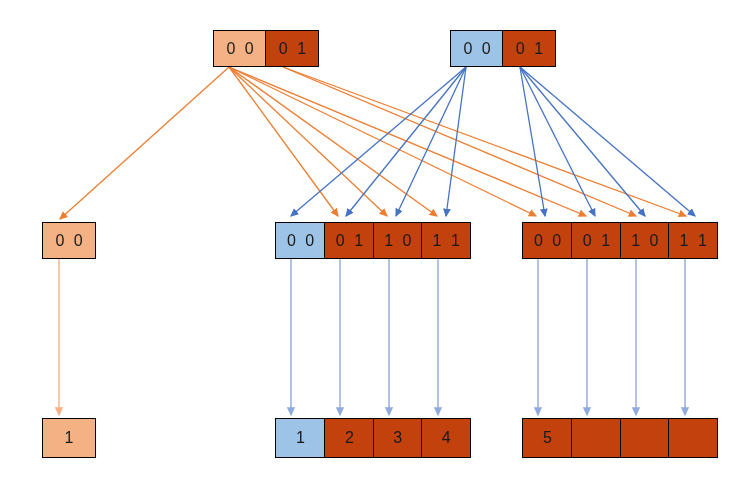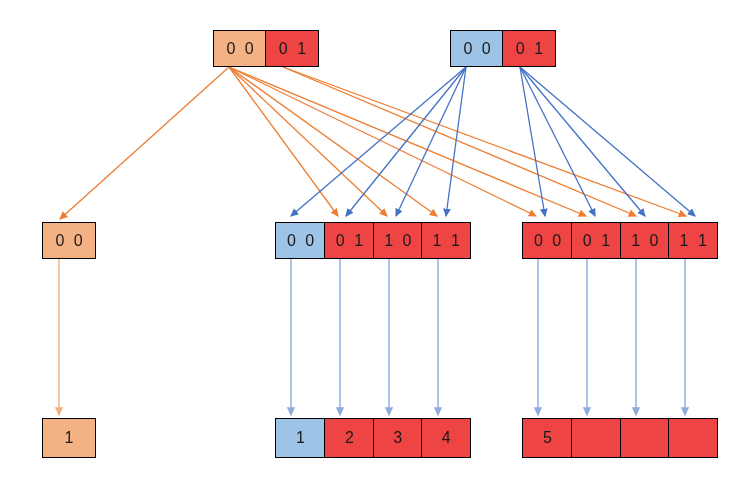--- a/index.html
+++ b/index.html
@@ -26,21 +26,21 @@
   .node {
     position: absolute;
     display: flex;
     box-sizing: border-box;
     z-index: 5;
     padding-left: 10px;
   }
   .cell {
     box-sizing: border-box;
     border: 1.6px solid #000000;
-    background: #ef4444;
+    background: #c2410c;
     display: flex;
     align-items: center;
     justify-content: center;
     font-size: 16px;
     color: #1a1a1a;
     letter-spacing: 2.5px;
     text-indent: 2.5px;
     line-height: 1;
   }
   .cell + .cell {

